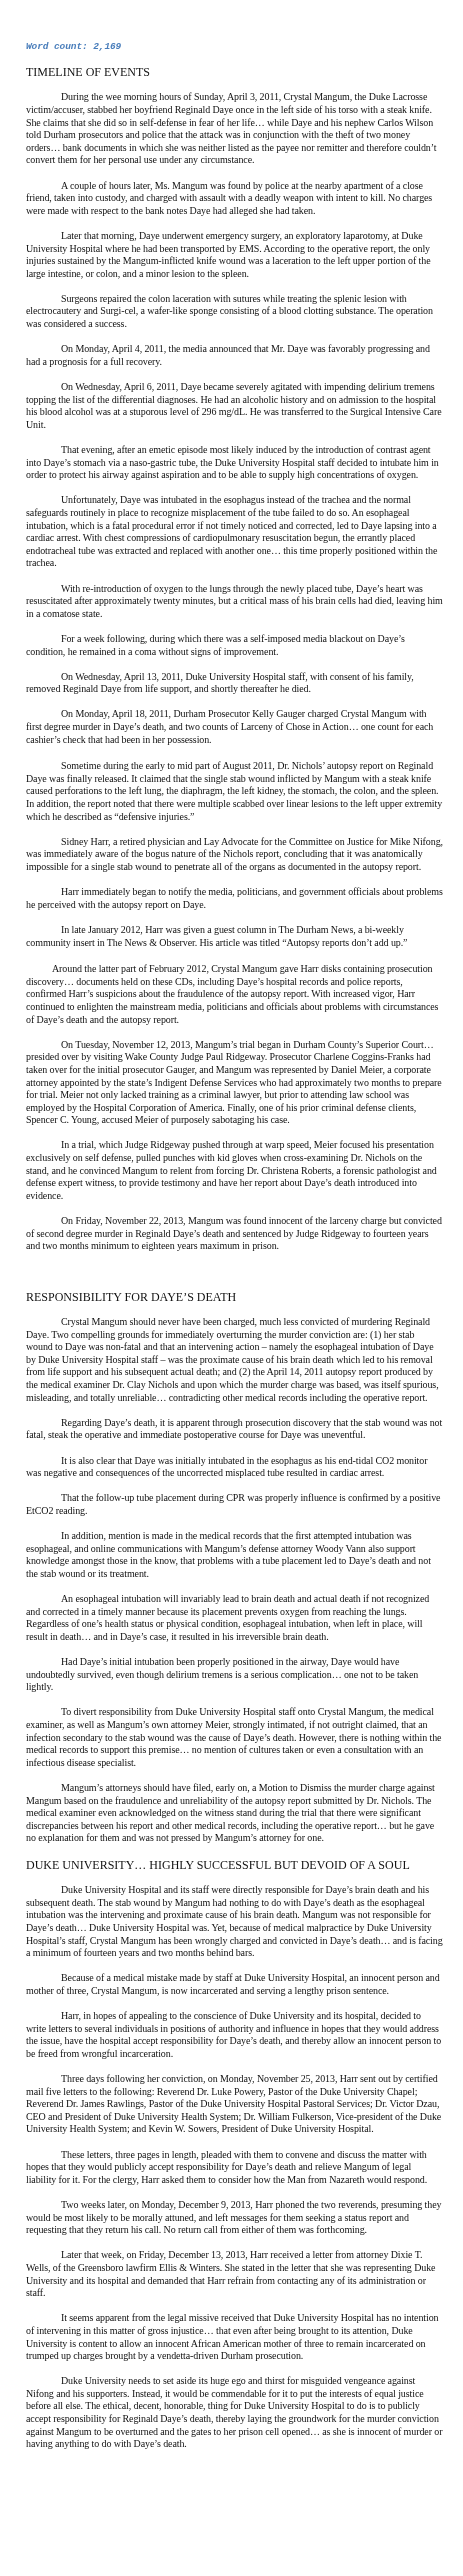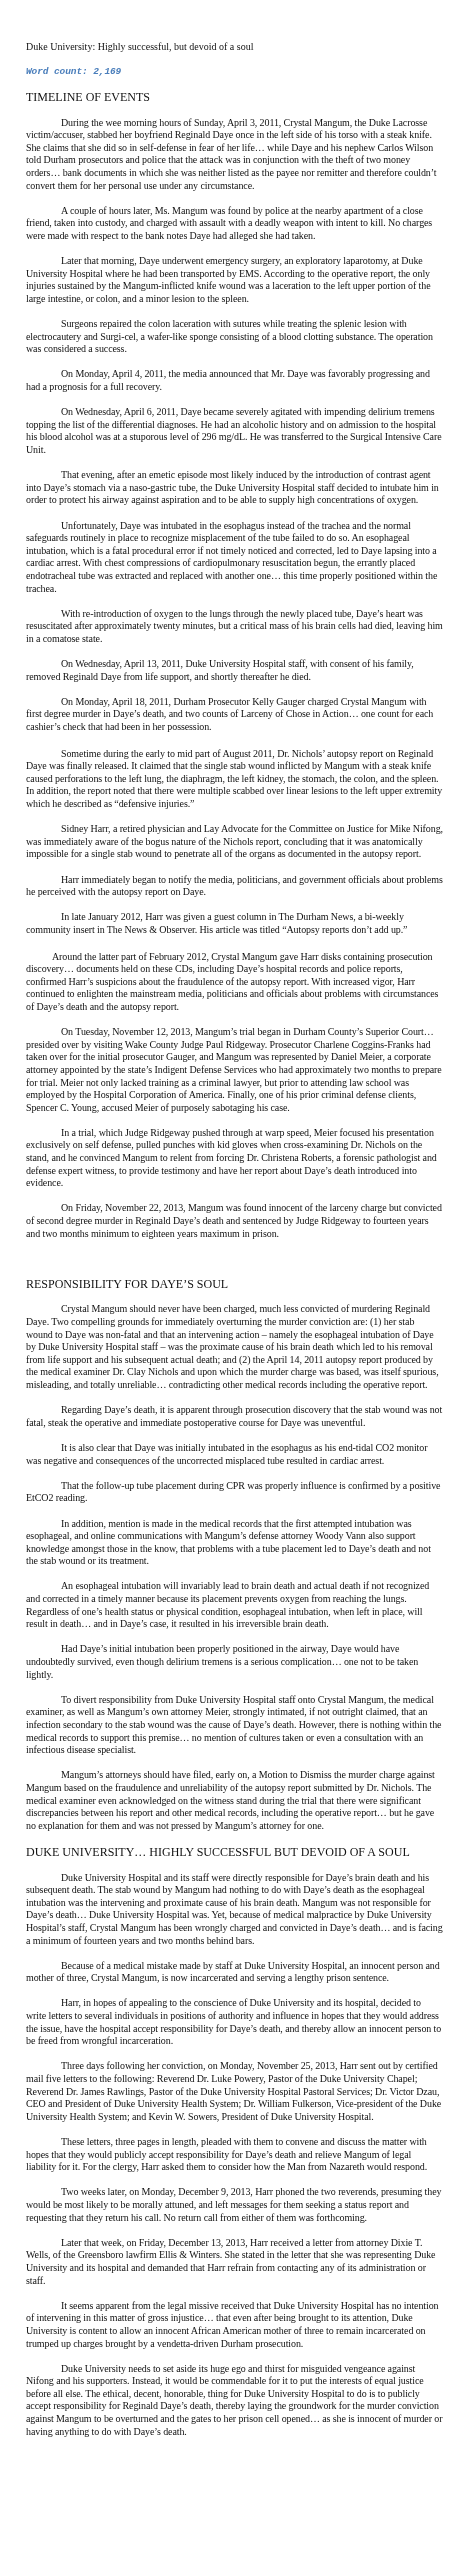--- a/index.html
+++ b/index.html
@@ -32,45 +32,45 @@
     letter-spacing: -0.1px;
   }
   .para.indent-short { text-indent: 26px; }
   .gap-before { margin-top: 14px; }
   .gap-before-big { margin-top: 38px; }
 </style>
 </head>
 <body>
 
 <div class="page">
-  <p class="doc-title">Duke University: Highly successful, but devoid of a soul</p>
   <p class="word-count" style="color: rgb(74, 126, 187);">Word count: 2,169</p>
 
   <p class="section-heading">TIMELINE OF EVENTS</p>
   <p class="para">During the wee morning hours of Sunday, April 3, 2011, Crystal Mangum, the Duke Lacrosse victim/accuser, stabbed her boyfriend Reginald Daye once in the left side of his torso with a steak knife.  She claims that she did so in self-defense in fear of her life… while Daye and his nephew Carlos Wilson told Durham prosecutors and police that the attack was in conjunction with the theft of two money orders…  bank documents in which she was neither listed as the payee nor remitter and therefore couldn’t convert them for her personal use under any circumstance.</p>
   <p class="para">A couple of hours later, Ms. Mangum was found by police at the nearby apartment of a close friend, taken into custody, and charged with assault with a deadly weapon with intent to kill.  No charges were made with respect to the bank notes Daye had alleged she had taken.</p>
   <p class="para">Later that morning, Daye underwent emergency surgery, an exploratory laparotomy, at Duke University Hospital where he had been transported by EMS.  According to the operative report, the only injuries sustained by the Mangum-inflicted knife wound was a laceration to the left upper portion of the large intestine, or colon, and a minor lesion to the spleen.</p>
   <p class="para">Surgeons repaired the colon laceration with sutures while treating the splenic lesion with electrocautery and Surgi-cel, a wafer-like sponge consisting of a blood clotting substance.  The operation was considered a success.</p>
   <p class="para">On Monday, April 4, 2011, the media announced that Mr. Daye was favorably progressing and had a prognosis for a full recovery.</p>
   <p class="para">On Wednesday, April 6, 2011, Daye became severely agitated with impending delirium tremens topping the list of the differential diagnoses.  He had an alcoholic history and on admission to the hospital his blood alcohol was at a stuporous level of 296 mg/dL.  He was transferred to the Surgical Intensive Care Unit.</p>
   <p class="para">That evening, after an emetic episode most likely induced by the introduction of contrast agent into Daye’s stomach via a naso-gastric tube, the Duke University Hospital staff decided to intubate him in order to protect his airway against aspiration and to be able to supply high concentrations of oxygen.</p>
   <p class="para">Unfortunately, Daye was intubated in the esophagus instead of the trachea and the normal safeguards routinely in place to recognize misplacement of the tube failed to do so.  An esophageal intubation, which is a fatal procedural error if not timely noticed and corrected, led to Daye lapsing into a cardiac arrest.  With chest compressions of cardiopulmonary resuscitation begun, the errantly placed endotracheal tube was extracted and replaced with another one… this time properly positioned within the trachea.</p>
   <p class="para">With re-introduction of oxygen to the lungs through the newly placed tube, Daye’s heart was resuscitated after approximately twenty minutes, but a critical mass of his brain cells had died, leaving him in a comatose state.</p>
+  <p class="para">For a week following, during which there was a self-imposed media blackout on Daye’s condition, he remained in a coma without signs of improvement.</p>
   <p class="para">On Wednesday, April 13, 2011, Duke University Hospital staff, with consent of his family, removed Reginald Daye from life support, and shortly thereafter he died.</p>
   <p class="para">On Monday, April 18, 2011, Durham Prosecutor Kelly Gauger charged Crystal Mangum with first degree murder in Daye’s death, and two counts of Larceny of Chose in Action… one count for each cashier’s check that had been in her possession.</p>
   <p class="para gap-before">Sometime during the early to mid part of August 2011, Dr. Nichols’ autopsy report on Reginald Daye was finally released.  It claimed that the single stab wound inflicted by Mangum with a steak knife caused perforations to the left lung, the diaphragm, the left kidney, the stomach, the colon, and the spleen.  In addition, the report noted that there were multiple scabbed over linear lesions to the left upper extremity which he described as “defensive injuries.”</p>
   <p class="para">Sidney Harr, a retired physician and Lay Advocate for the Committee on Justice for Mike Nifong, was immediately aware of the bogus nature of the Nichols report, concluding that it was anatomically impossible for a single stab wound to penetrate all of the organs as documented in the autopsy report.</p>
   <p class="para">Harr immediately began to notify the media, politicians, and government officials about problems he perceived with the autopsy report on Daye.</p>
   <p class="para">In late January 2012, Harr was given a guest column in The Durham News, a bi-weekly community insert in The News &amp; Observer.  His article was titled “Autopsy reports don’t add up.”</p>
   <p class="para indent-short gap-before">Around the latter part of February 2012, Crystal Mangum gave Harr disks containing prosecution discovery… documents held on these CDs, including Daye’s hospital records and police reports, confirmed Harr’s suspicions about the fraudulence of the autopsy report.  With increased vigor, Harr continued to enlighten the mainstream media, politicians and officials about problems with circumstances of Daye’s death and the autopsy report.</p>
   <p class="para">On Tuesday, November 12, 2013, Mangum’s trial began in Durham County’s Superior Court… presided over by visiting Wake County Judge Paul Ridgeway.  Prosecutor Charlene Coggins-Franks had taken over for the initial prosecutor Gauger, and Mangum was represented by Daniel Meier, a corporate attorney appointed by the state’s Indigent Defense Services who had approximately two months to prepare for trial.  Meier not only lacked training as a criminal lawyer, but prior to attending law school was employed by the Hospital Corporation of America.  Finally, one of his prior criminal defense clients, Spencer C. Young, accused Meier of purposely sabotaging his case.</p>
   <p class="para">In a trial, which Judge Ridgeway pushed through at warp speed, Meier focused his presentation exclusively on self defense, pulled punches with kid gloves when cross-examining Dr. Nichols on the stand, and he convinced Mangum to relent from forcing Dr. Christena Roberts, a forensic pathologist and defense expert witness, to provide testimony and have her report about Daye’s death introduced into evidence.</p>
   <p class="para">On Friday, November 22, 2013, Mangum was found innocent of the larceny charge but convicted of second degree murder in Reginald Daye’s death and sentenced by Judge Ridgeway to fourteen years and two months minimum to eighteen years maximum in prison.</p>
 
-  <p class="section-heading gap-before-big">RESPONSIBILITY FOR DAYE’S SOUL</p>
+  <p class="section-heading gap-before-big">RESPONSIBILITY FOR DAYE’S DEATH</p>
   <p class="para">Crystal Mangum should never have been charged, much less convicted of murdering Reginald Daye.  Two compelling grounds for immediately overturning the murder conviction are:  (1) her stab wound to Daye was non-fatal and that an intervening action – namely the esophageal intubation of Daye by Duke University Hospital staff – was the proximate cause of his brain death which led to his removal from life support and his subsequent actual death; and (2) the April 14, 2011 autopsy report produced by the medical examiner Dr. Clay Nichols and upon which the murder charge was based, was itself spurious, misleading, and totally unreliable… contradicting other medical records including the operative report.</p>
   <p class="para">Regarding Daye’s death, it is apparent through prosecution discovery that the stab wound was not fatal, steak the operative and immediate postoperative course for Daye was uneventful.</p>
   <p class="para">It is also clear that Daye was initially intubated in the esophagus as his end-tidal CO2 monitor was negative and consequences of the uncorrected misplaced tube resulted in cardiac arrest.</p>
   <p class="para">That the follow-up tube placement during CPR was properly influence is confirmed by a positive EtCO2 reading.</p>
   <p class="para">In addition, mention is made in the medical records that the first attempted intubation was esophageal, and online communications with Mangum’s defense attorney Woody Vann also support knowledge amongst those in the know, that problems with a tube placement led to Daye’s death and not the stab wound or its treatment.</p>
   <p class="para">An esophageal intubation will invariably lead to brain death and actual death if not recognized and corrected in a timely manner because its placement prevents oxygen from reaching the lungs.  Regardless of one’s health status or physical condition, esophageal intubation, when left in place, will result in death… and in Daye’s case, it resulted in his irreversible brain death.</p>
   <p class="para">Had Daye’s initial intubation been properly positioned in the airway, Daye would have undoubtedly survived, even though delirium tremens is a serious complication… one not to be taken lightly.</p>
   <p class="para">To divert responsibility from Duke University Hospital staff onto Crystal Mangum, the medical examiner, as well as Mangum’s own attorney Meier, strongly intimated, if not outright claimed, that an infection secondary to the stab wound was the cause of Daye’s death.  However, there is nothing within the medical records to support this premise… no mention of cultures taken or even a consultation with an infectious disease specialist.</p>
   <p class="para">Mangum’s attorneys should have filed, early on, a Motion to Dismiss the murder charge against Mangum based on the fraudulence and unreliability of the autopsy report submitted by Dr. Nichols.  The medical examiner even acknowledged on the witness stand during the trial that there were significant discrepancies between his report and other medical records, including the operative report… but he gave no explanation for them and was not pressed by Mangum’s attorney for one.</p>
 

